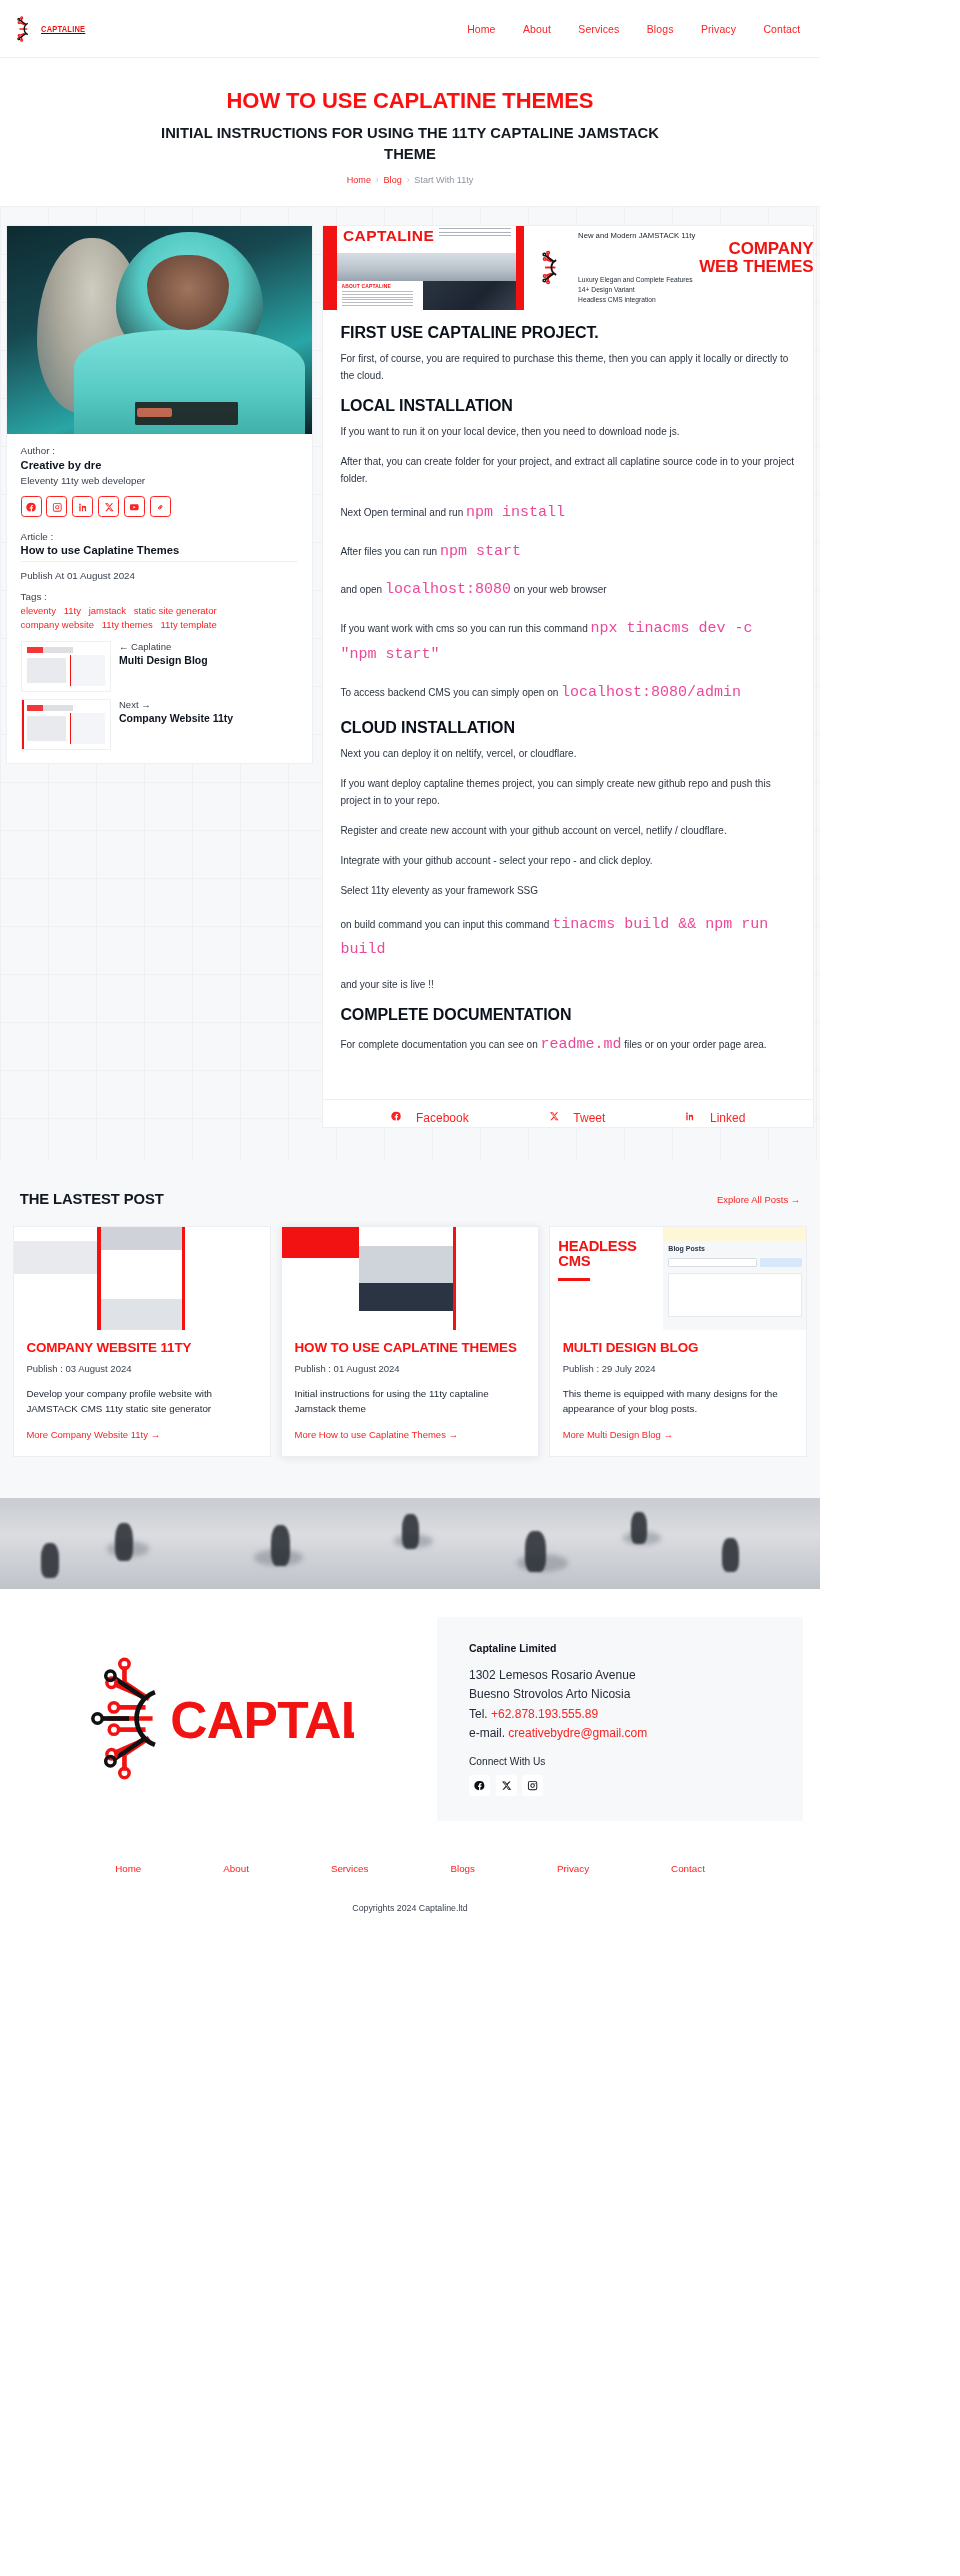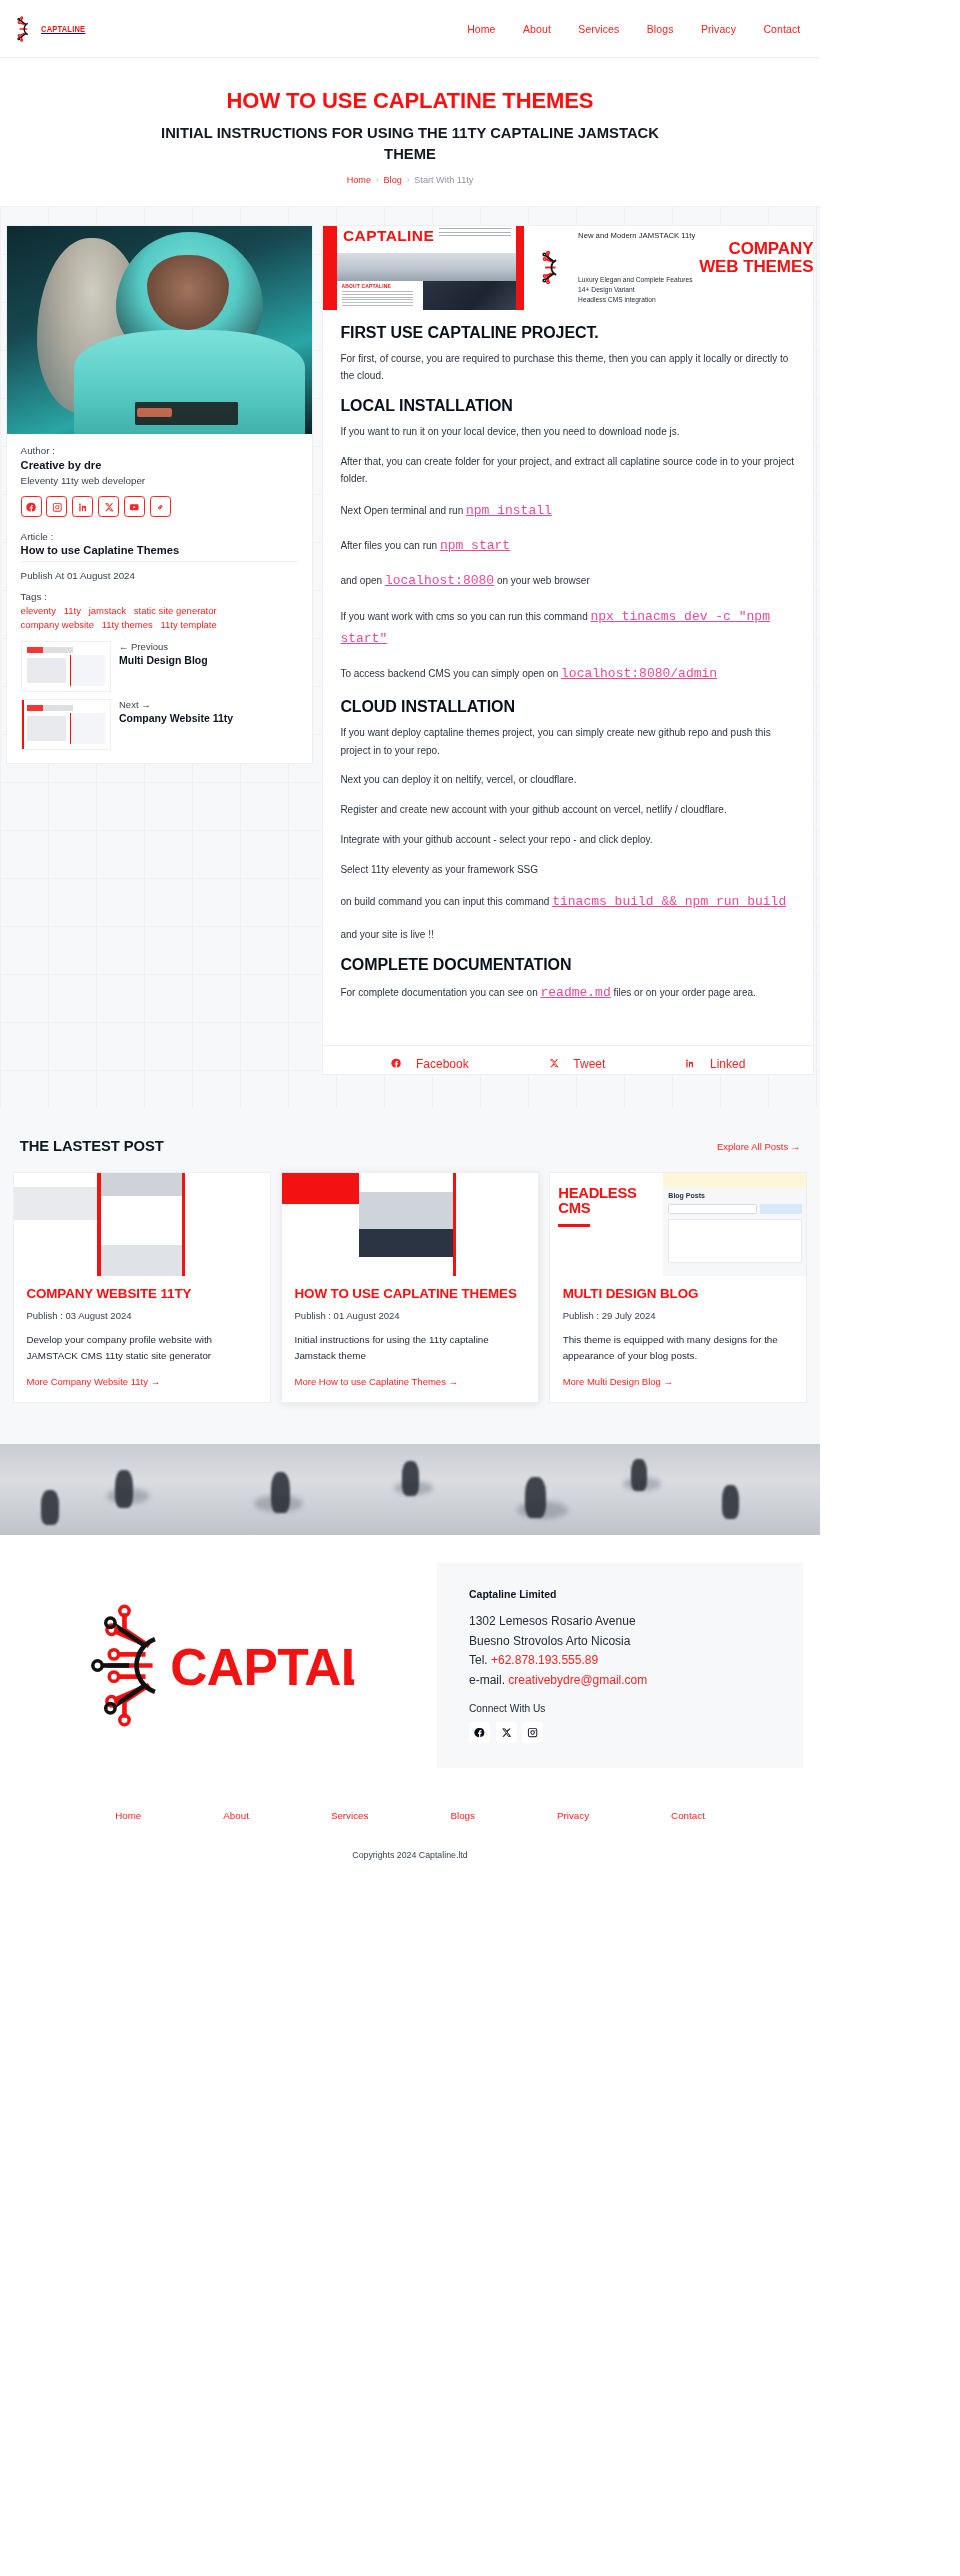--- a/index.html
+++ b/index.html
@@ -174,23 +174,22 @@
   .content-body { padding: 8.4px 17px 15.5px; }
   .content-body h2 {
     font-size: 16px; font-weight: 700; color: #0b121c;
     margin: 12.7px 0 8.4px; letter-spacing: -0.1px; text-transform: uppercase;
   }
   .content-body h2:first-child { margin-top: 5.6px; }
   .content-body p {
     font-size: 10px; line-height: 1.72; color: #2c3442; margin: 0 0 12.7px;
   }
   code {
-    font-family: "Liberation Mono", monospace; font-size: 13px; color: #ec4899;
+    font-family: "Liberation Mono", monospace; font-size: 15px; color: #ec4899;
     background: transparent;
-    text-decoration: underline;
   }
   .share-sep { height: 0.7px; background: #eceef1; margin: 12.7px 0 0; }
   .share-row {
     display: flex; justify-content: space-around; align-items: center;
     padding: 11.2px 28px 2.8px;
   }
   .share-item {
     display: flex; align-items: center; gap: 14px;
     color: #fb2222; font-size: 12px; text-decoration: none; cursor: pointer;
   }
@@ -391,21 +390,21 @@
             <a class="tag" href="#">11ty template</a>
           </div>
 
           <a class="navpost" href="#" style="text-decoration:none">
             <span class="navpost-thumb">
               <span class="np-a-1"></span>
                 <span class="np-a-2"></span>
                 <span class="np-a-3"></span>
             </span>
             <span class="np-text">
-              <span class="np-dir" style="display:block">← Previous</span>
+              <span class="np-dir" style="display:block">← Caplatine</span>
               <span class="np-title" style="display:block">Multi Design Blog</span>
             </span>
           </a>
 
           <a class="navpost" href="#" style="text-decoration:none">
             <span class="navpost-thumb">
               <span class="np-red-a"></span>
                 <span class="np-a-1"></span>
                 <span class="np-a-2"></span>
                 <span class="np-a-3"></span>
@@ -484,22 +483,22 @@
             <span>and open </span><code>localhost:8080</code><span> on your web browser</span>
           </p>
           <p>
             <span>If you want work with cms so you can run this command </span><code>npx tinacms dev -c "npm start"</code><span></span>
           </p>
           <p>
             <span>To access backend CMS you can simply open on </span><code>localhost:8080/admin</code><span></span>
           </p>
 
           <h2>CLOUD INSTALLATION</h2>
+          <p>Next you can deploy it on neltify, vercel, or cloudflare.</p>
           <p>If you want deploy captaline themes project, you can simply create new github repo and push this project in to your repo.</p>
-          <p>Next you can deploy it on neltify, vercel, or cloudflare.</p>
           <p>Register and create new account with your github account on vercel, netlify / cloudflare.</p>
           <p>Integrate with your github account - select your repo - and click deploy.</p>
           <p>Select 11ty eleventy as your framework SSG</p>
           <p>
             <span>on build command you can input this command </span><code>tinacms build &amp;&amp; npm run build</code><span></span>
           </p>
           <p>and your site is live !!</p>
 
           <h2>COMPLETE DOCUMENTATION</h2>
           <p>

